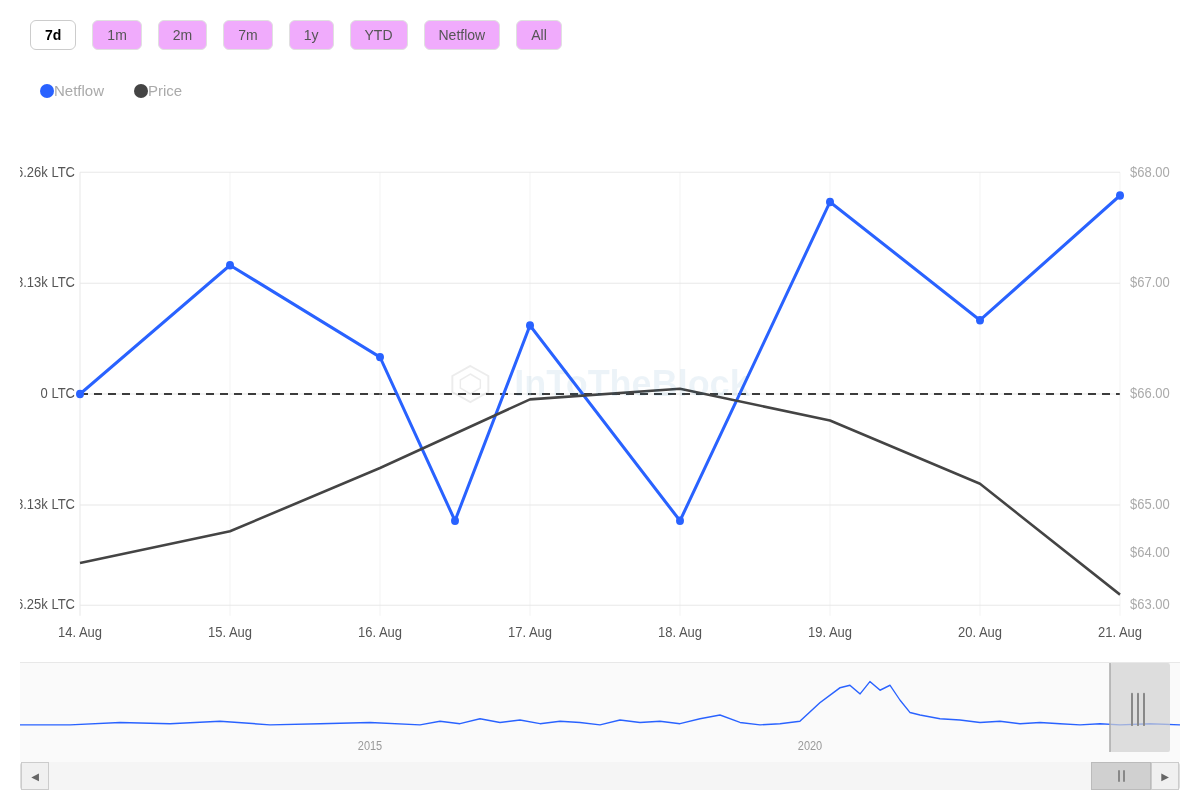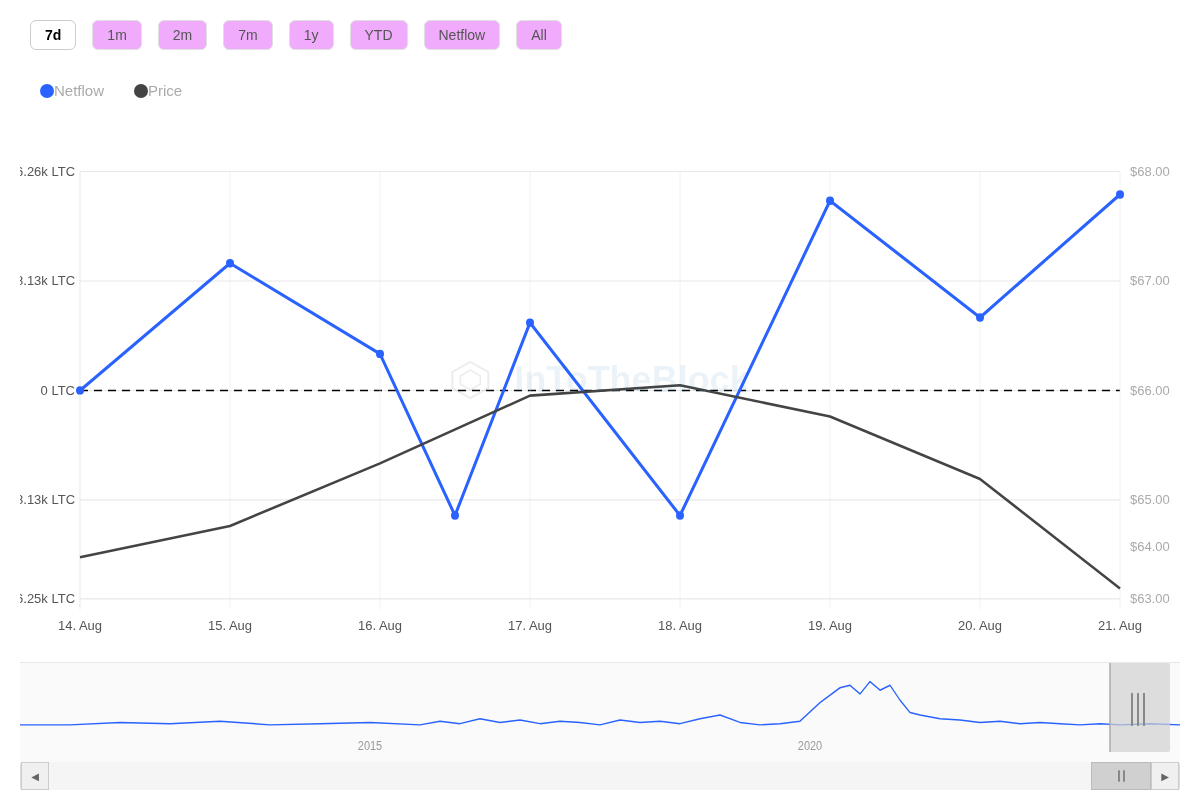--- a/index.html
+++ b/index.html
@@ -72,21 +72,21 @@
     svg.main-svg {
       width: 100%;
       height: 100%;
     }
 
     
     .navigator {
       height: 100px;
       position: relative;
       border-top: 1px solid #e8e8e8;
-      margin-top: 11px;
+      margin-top: 4px;
       background: #737373;
     }
     svg.nav-svg {
       width: 100%;
       height: 100%;
     }
 
     
     .scrollbar-row {
       display: flex;

